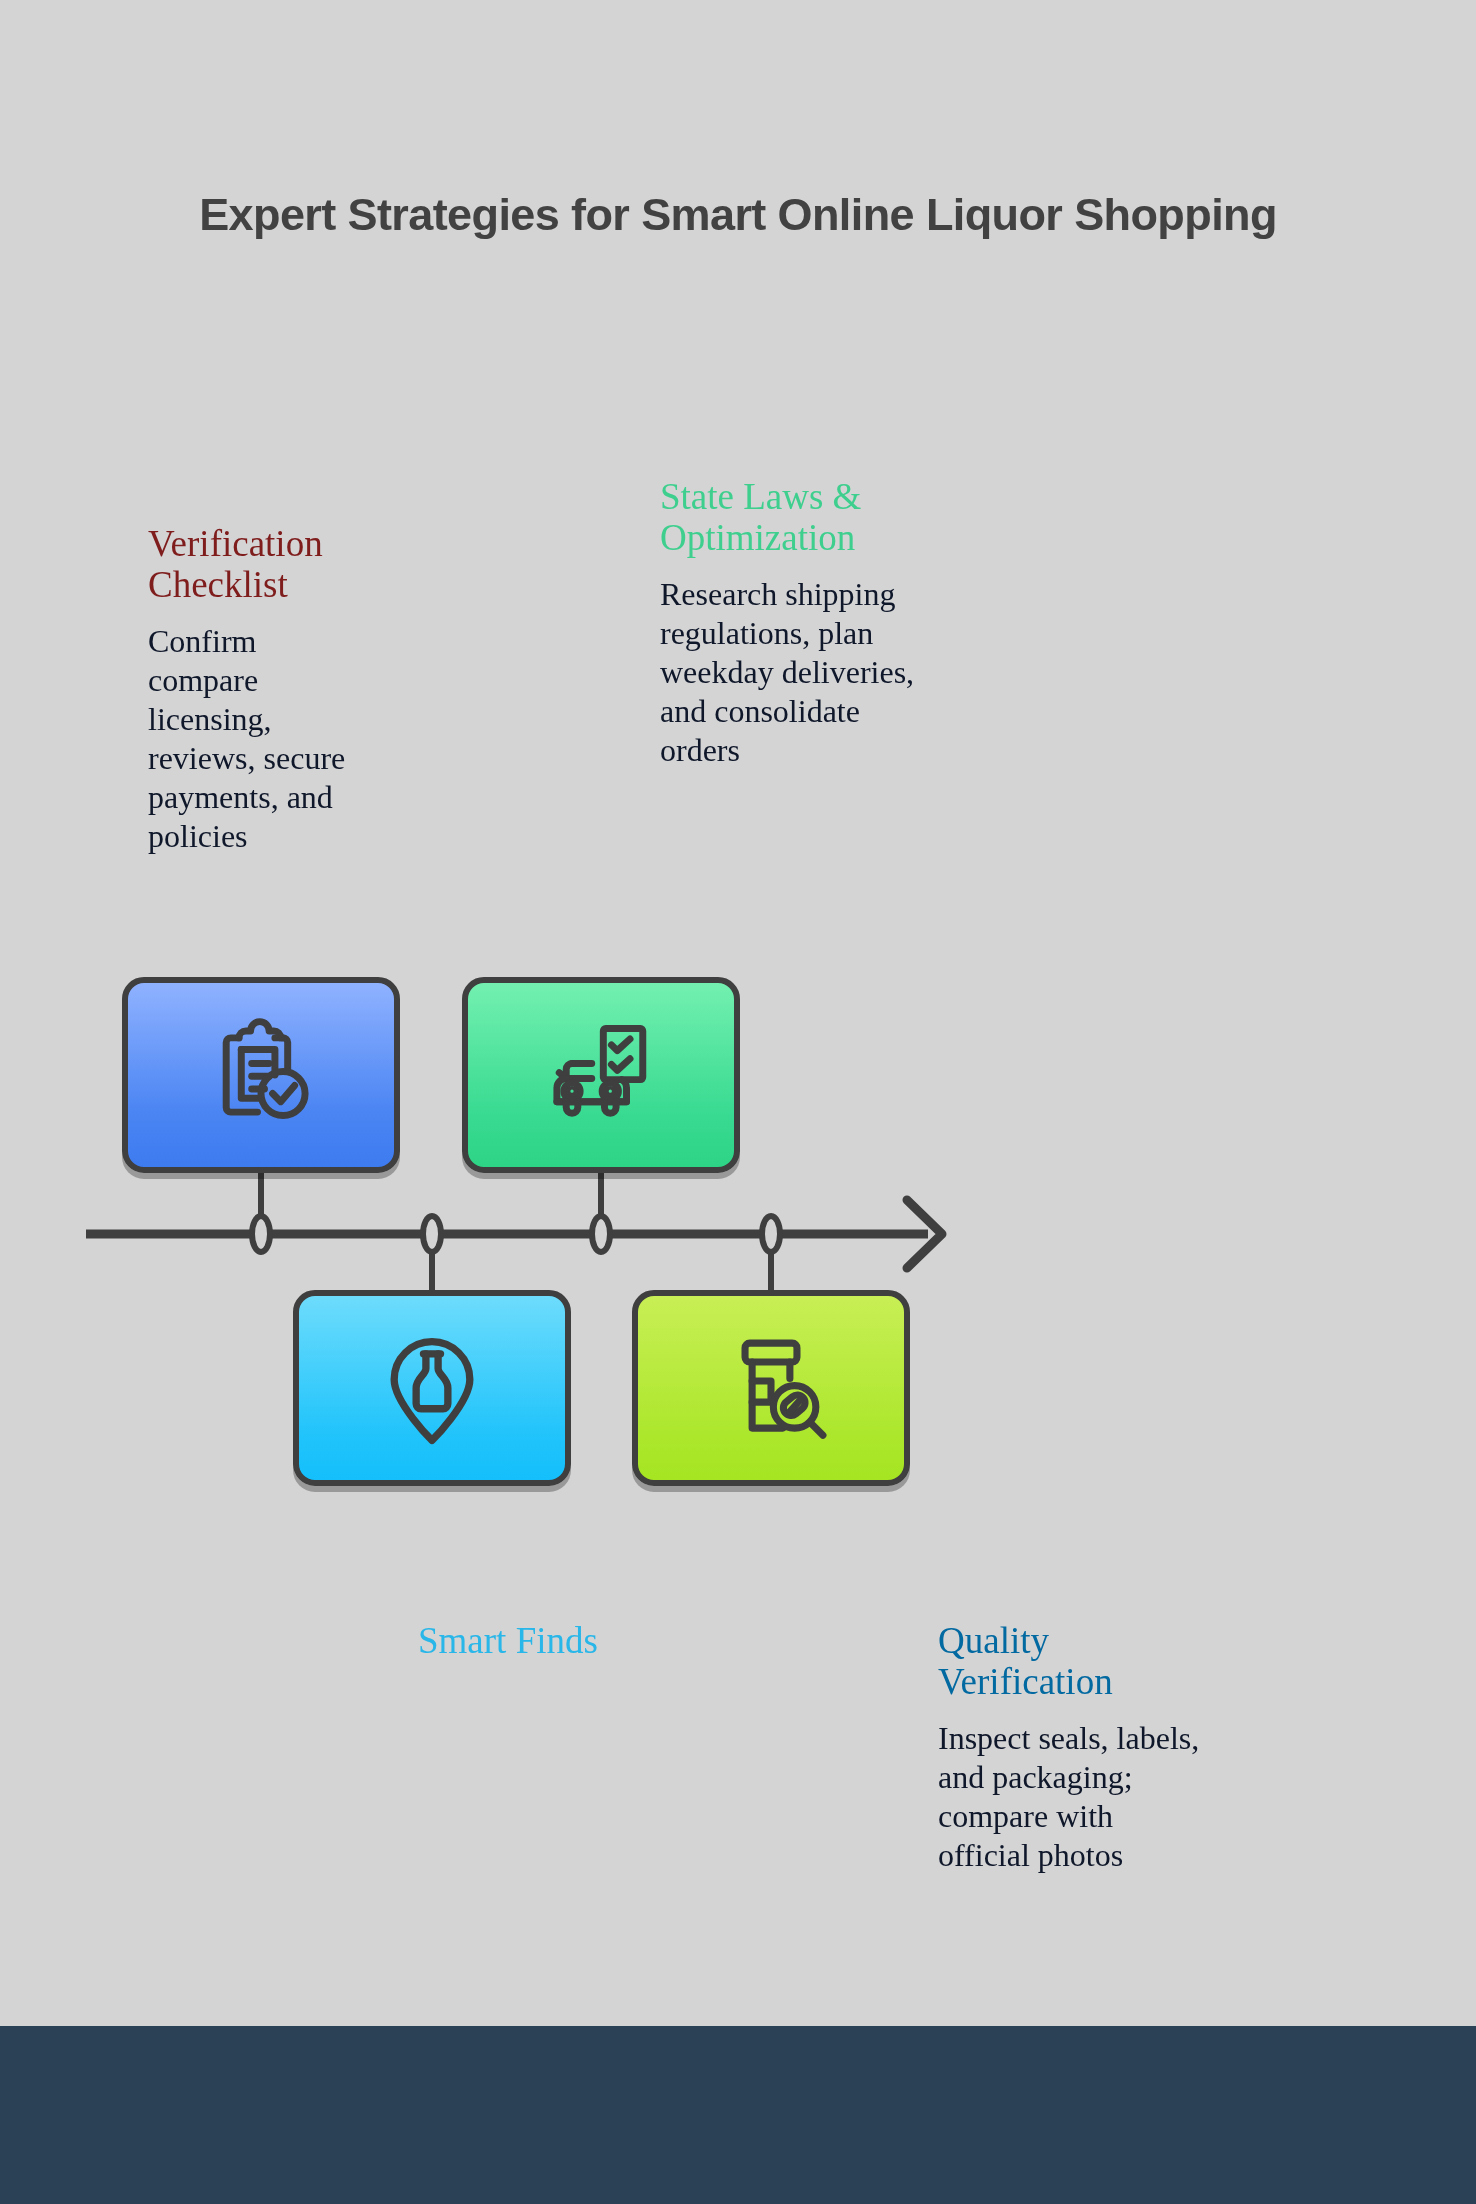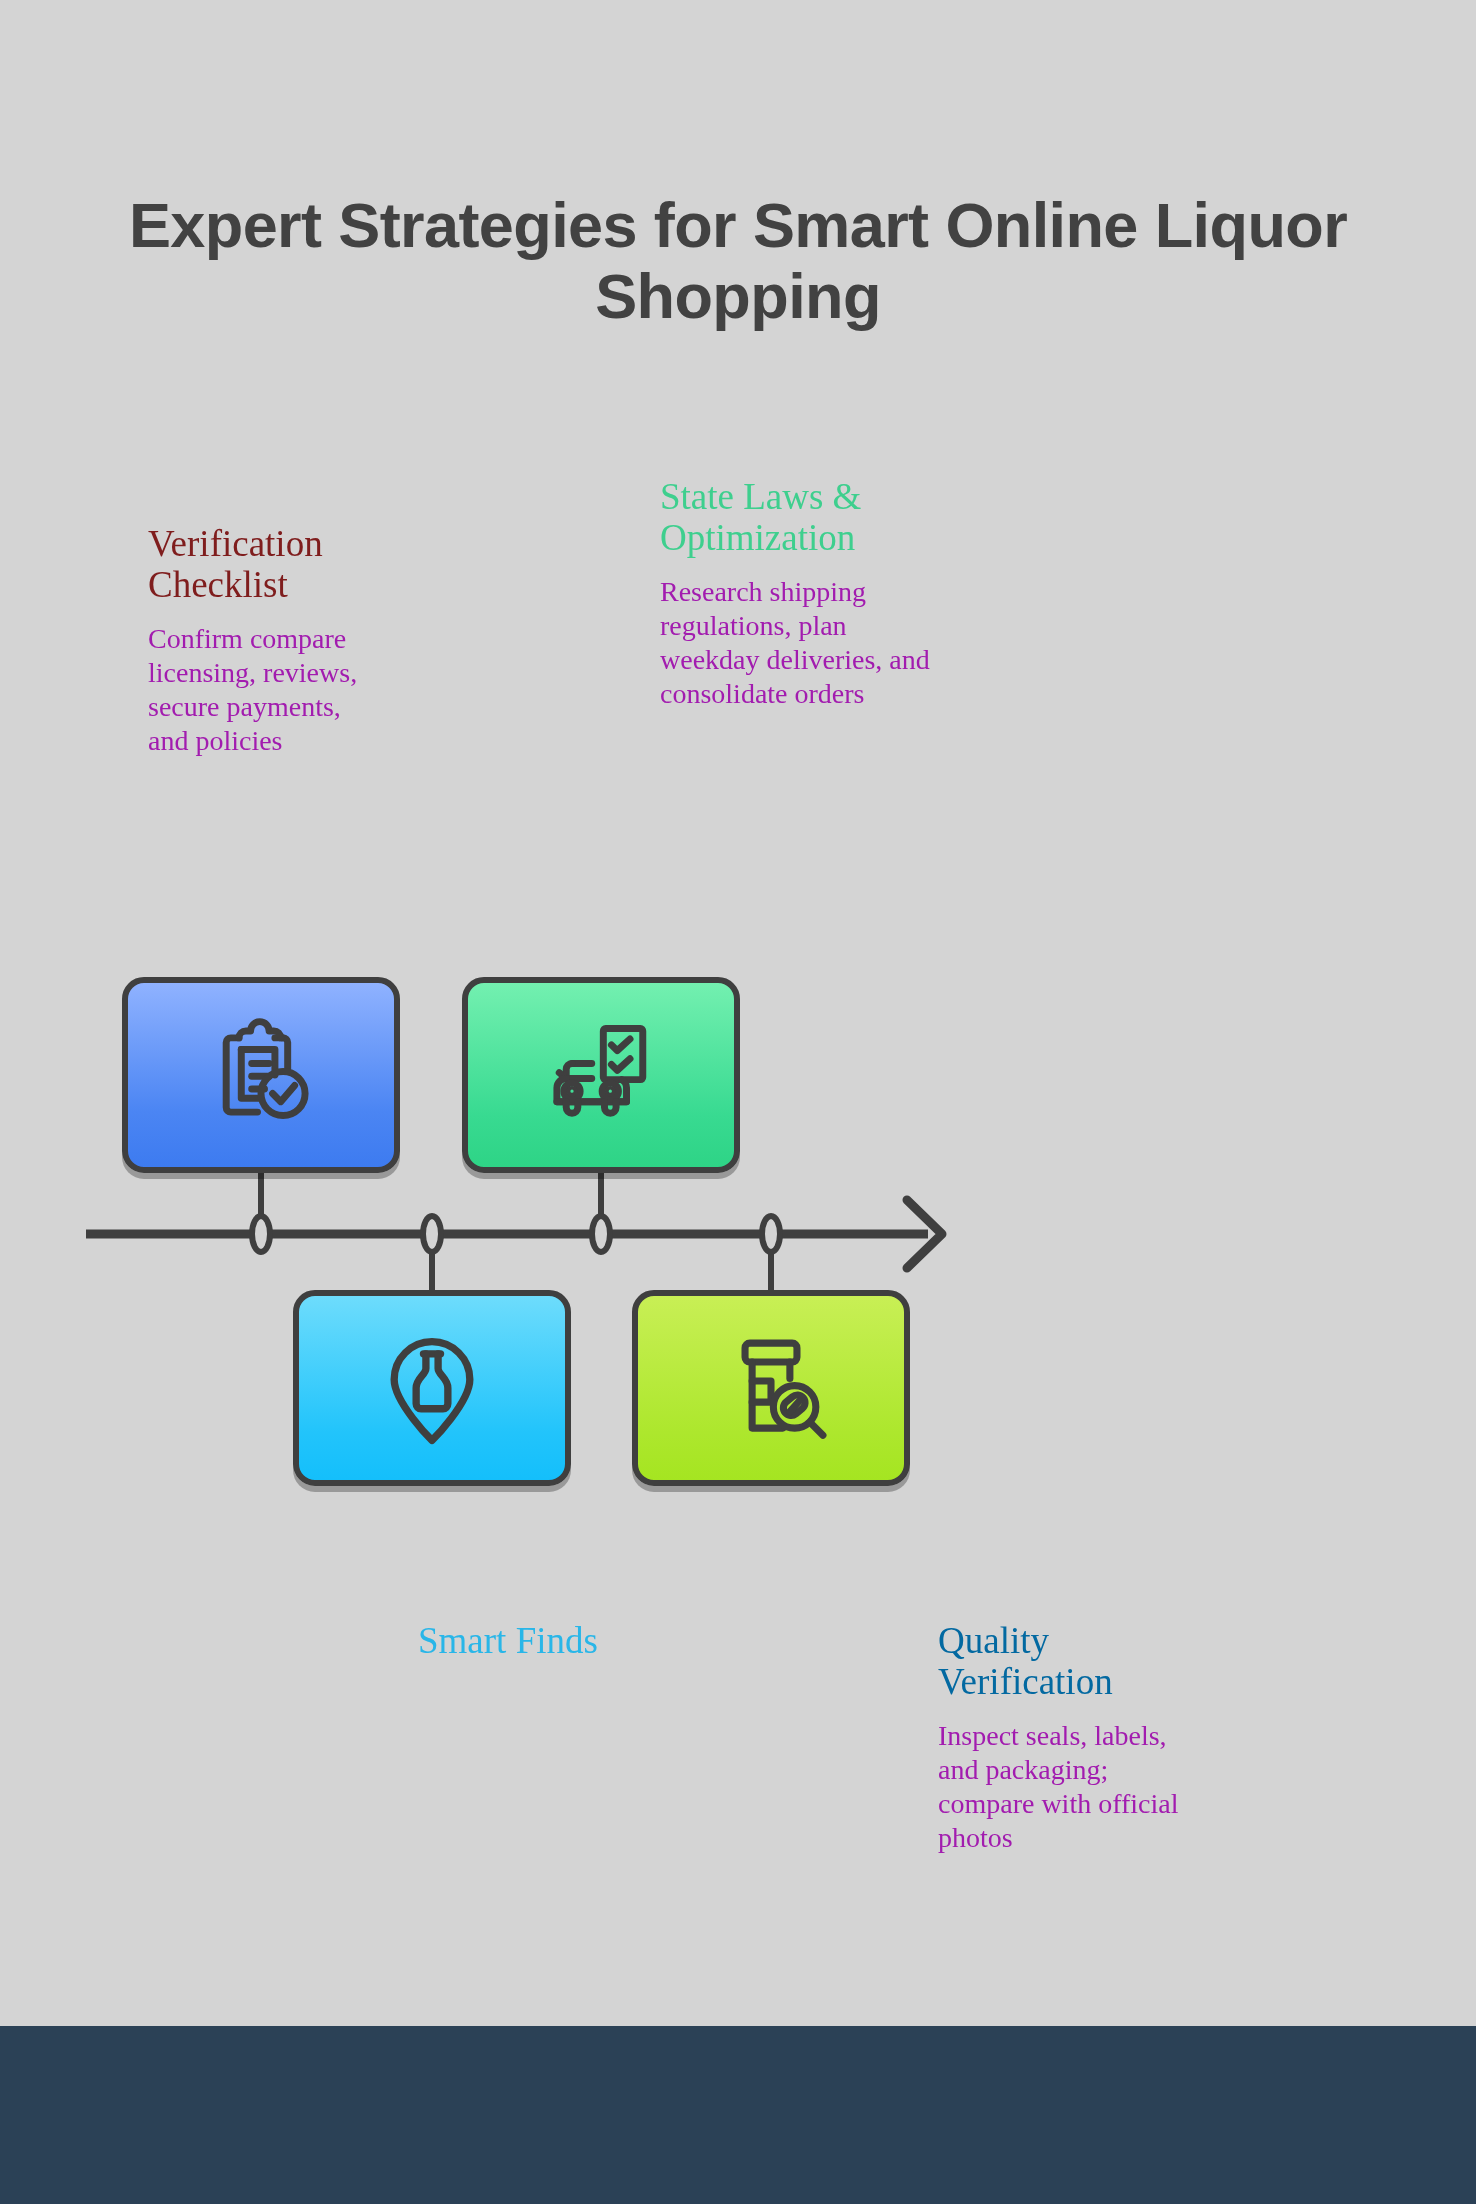--- a/index.html
+++ b/index.html
@@ -35,42 +35,42 @@
     background: #2b4156;
   }
 
   
   .title {
     position: absolute;
     left: 98px;
     top: 190px;
     width: 1280px;
     text-align: center;
-    font-size: 63px;
+    font-size: 45px;
     line-height: 1.12;
     font-weight: bold;
     color: #424242;
     letter-spacing: -0.6px;
   }
 
   
   .col {
     position: absolute;
     font-family: Liberation Serif, serif;
   }
   .col-head {
     font-size: 37px;
     line-height: 1.12;
     font-weight: normal;
     margin: 0 0 16px 0;
   }
   .col-body {
-    font-size: 28px;
+    font-size: 32px;
     line-height: 1.22;
-    color: #a21caf;
+    color: #0f172a;
   }
 
   .col-verification { left: 148px;  top: 523px;  width: 222px; }
   .col-statelaws    { left: 660px;  top: 476px;  width: 276px; }
   .col-rarefinds    { left: 418px;  top: 1620px; width: 224px; }
   .col-quality      { left: 938px;  top: 1620px; width: 264px; }
 
   
   .timeline-svg {
     position: absolute;

